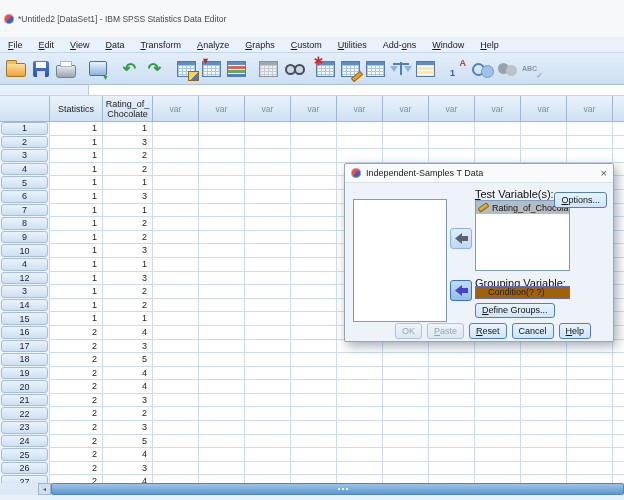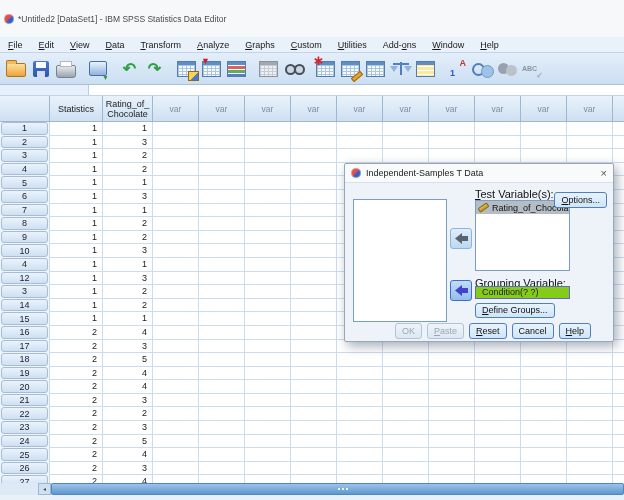--- a/index.html
+++ b/index.html
@@ -101,22 +101,22 @@
   .srclist{position:absolute;left:8px;top:16px;width:92px;height:121px;background:#fff;border:1px solid #7a9cc8;}
   .lbl{position:absolute;font-size:11px;color:#111;}
   .testlbl{left:130px;top:5px;}
   .grouplbl{left:130px;top:94px;}
   .testlist{position:absolute;left:130px;top:17px;width:95px;height:71px;background:#fff;border:1px solid #7a9cc8;box-sizing:border-box;}
   .tv-item{height:13px;display:flex;align-items:center;gap:3px;padding:0 2px;background:#b4bcc4;font-size:9px;color:#111;white-space:nowrap;overflow:hidden;}
   .pencil{width:9px;height:3px;flex:0 0 auto;background:linear-gradient(#f0c040,#c89020);border:1px solid #8a6a18;border-radius:1px;transform:rotate(-35deg);}
   .arrowbtn{position:absolute;width:22px;height:21px;border-radius:3px;display:flex;align-items:center;justify-content:center;padding:0;cursor:default;}
   .arrowbtn.top{left:105px;top:45px;background:linear-gradient(#e0eefc,#bcd8f0);border:1px solid #8fb4dc;}
   .arrowbtn.bottom{left:105px;top:97px;background:linear-gradient(#c2dcf6,#94bfe8);border:1px solid #3a6fd0;}
-  .groupfield{position:absolute;left:130px;top:103px;width:95px;height:13px;box-sizing:border-box;background:#84cc16;
-              border:1px solid #5f6ac8;font-size:9px;line-height:11px;padding:0 6px;overflow:hidden;white-space:nowrap;}
+  .groupfield{position:absolute;left:130px;top:103px;width:95px;height:13px;box-sizing:border-box;background:#a16207;
+              border:1px solid #5f6ac8;font-size:9px;line-height:11px;padding:0 12px;overflow:hidden;white-space:nowrap;}
   .btn{box-sizing:border-box;height:16px;padding:0 6px;font-family:"Liberation Sans",sans-serif;font-size:9px;color:#111;
        background:linear-gradient(#e8f3fd,#cfe5f8);border:1px solid #4f7fc0;border-radius:3px;line-height:1;}
   .btn.disabled{background:linear-gradient(#eef4fa,#dde8f2);border-color:#b0c4d8;color:#9aa6b4;}
   .btn.options{position:absolute;right:6px;top:9px;}
   .btn.definegroups{position:absolute;left:130px;top:120px;height:15px;}
   .dlg-buttons{position:absolute;left:50px;top:140px;display:flex;gap:5px;}
   u{text-decoration:underline;}
 </style>
 </head>
 <body>

